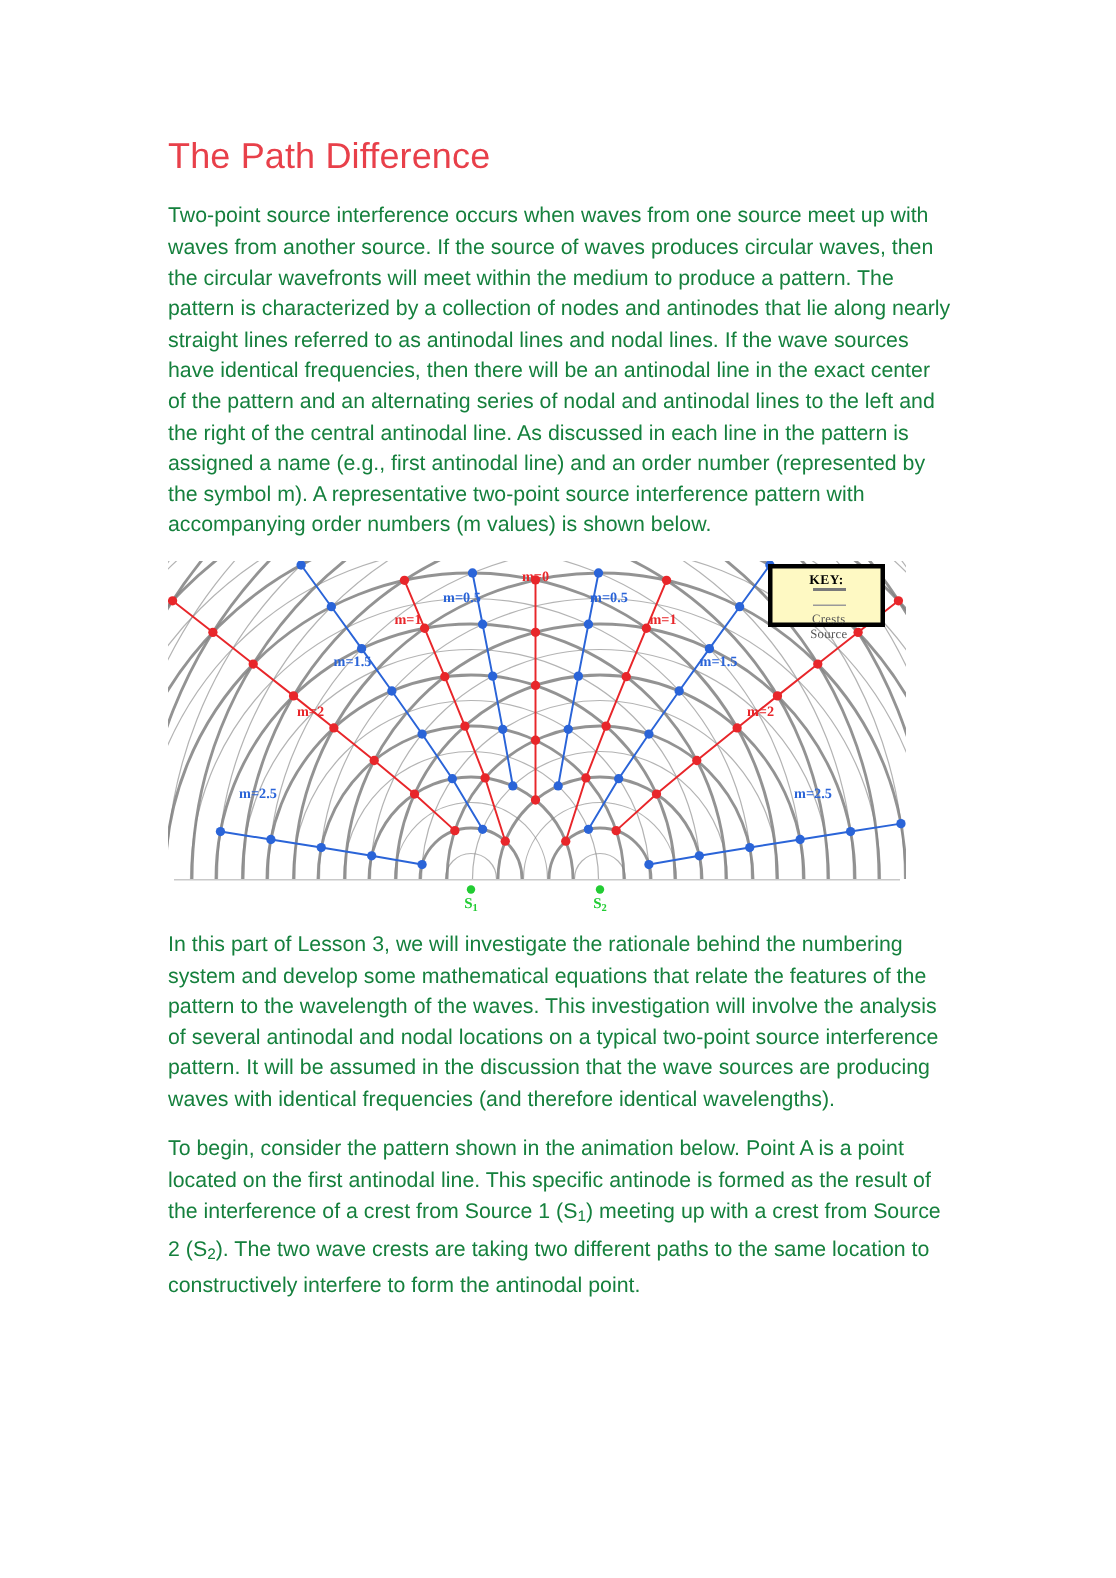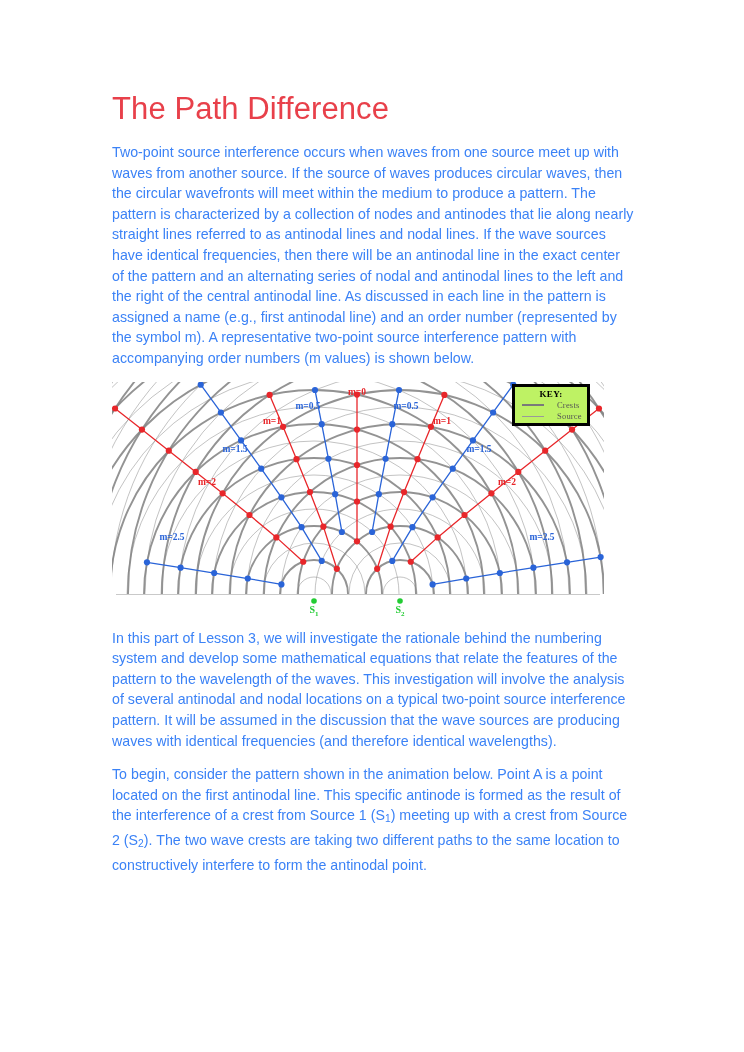--- a/index.html
+++ b/index.html
@@ -22,31 +22,31 @@
     height: 1052px;
   }
   .content {
     position: absolute;
     left: 112px;
     top: 92px;
     width: 522px;
   }
   h1.page-title {
     font-family: "Liberation Sans", sans-serif;
-    font-size: 31px;
+    font-size: 24px;
     font-weight: normal;
     color: #e8404a;
     margin: 0 0 16px 0;
     letter-spacing: 0.1px;
     line-height: 1.1;
   }
   p.para {
     font-size: 14.2px;
     line-height: 20.6px;
-    color: #3b82f6;
+    color: #15803d;
     margin: 0 0 13px 0;
     text-align: left;
     letter-spacing: 0.02px;
   }
   sub { font-size: 0.72em; vertical-align: -0.22em; }
 
   .figure-wrap {
     position: relative;
     width: 522px;
     height: 236px;
@@ -54,39 +54,40 @@
   }
   .figure-wrap svg { display: block; }
 
   .key-box {
     position: absolute;
     left: 400px;
     top: 2px;
     width: 78px;
     height: 42px;
     border: 3px solid #000000;
-    background: #bef264;
+    background: #fef9c3;
     box-sizing: border-box;
     padding: 2px 4px 0 4px;
   }
   .key-title {
     font-family: "Liberation Serif", serif;
     font-weight: bold;
     font-size: 9px;
     color: #000;
     text-align: center;
     letter-spacing: 0.3px;
     line-height: 11px;
   }
   .key-row {
     display: flex;
     align-items: center;
     gap: 13px;
     height: 11px;
     padding-left: 3px;
+    flex-direction: column;
   }
   .key-swatch-crest {
     width: 22px;
     height: 0;
     border-top: 2.2px solid #7a7a7a;
   }
   .key-swatch-trough {
     width: 22px;
     height: 0;
     border-top: 1px solid #9a9a9a;

